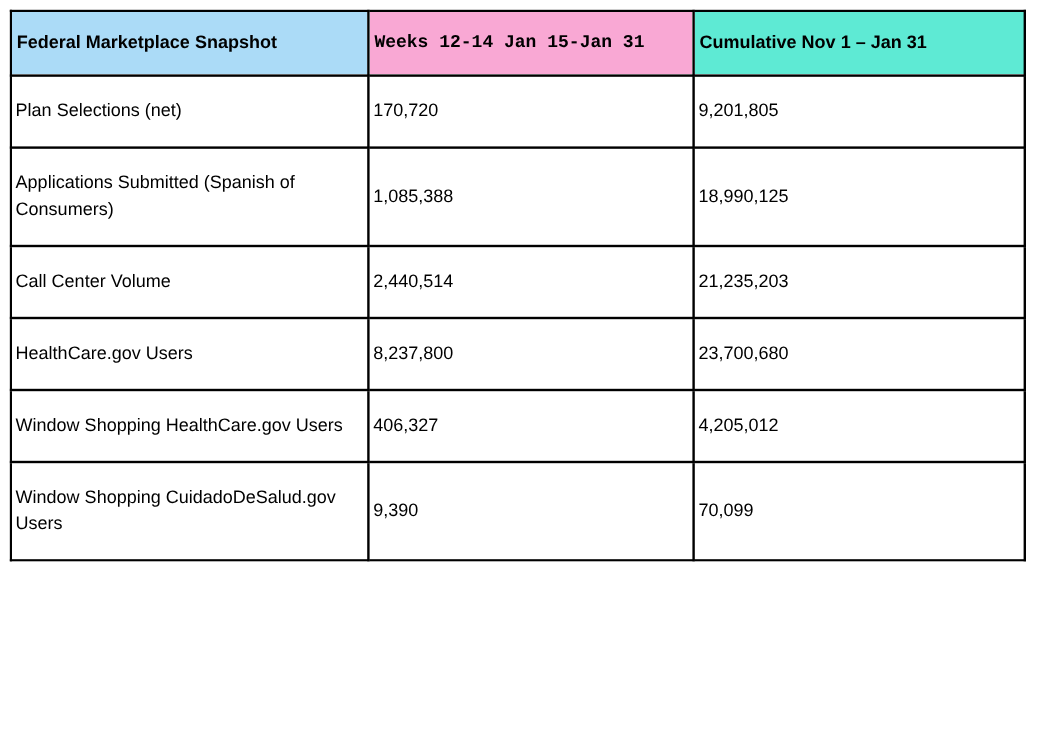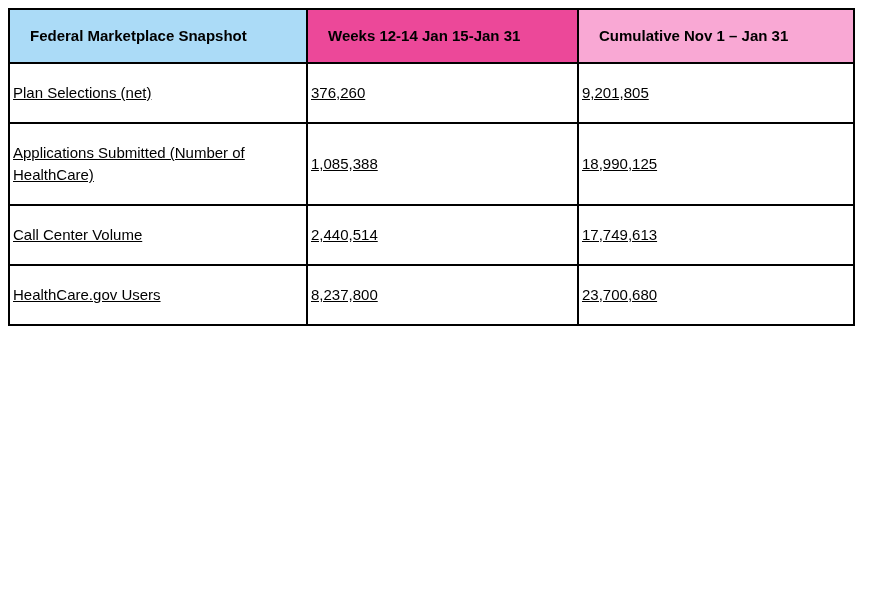--- a/index.html
+++ b/index.html
@@ -23,66 +23,75 @@
     border: 2px solid #000000;
     font-size: 15px;
     line-height: 22px;
     color: #000000;
     text-align: left;
     vertical-align: middle;
     overflow: hidden;
   }
   table.snapshot th {
     font-weight: bold;
-    padding: 15px 4px 15px 20px;
+    padding: 15px 4px 15px 4px;
   }
   table.snapshot td {
     font-weight: normal;
     padding: 18px 0 18px 3px;
-    text-decoration: underline;
   }
 </style>
 </head>
 <body>
 
 <table class="snapshot">
   <colgroup>
     <col class="c1">
       <col class="c2">
       <col class="c3">
   </colgroup>
   <thead>
     <tr>
       <th style="background: rgb(171, 219, 247);">Federal Marketplace Snapshot</th>
-      <th style="background: #ec4899;">Weeks 12-14 Jan 15-Jan 31</th>
-      <th style="background: #f9a8d4;">Cumulative Nov 1 – Jan 31</th>
+      <th style="background: #f9a8d4; font-family: Liberation Mono, monospace;">Weeks 12-14 Jan 15-Jan 31</th>
+      <th style="background: #5eead4;">Cumulative Nov 1 – Jan 31</th>
     </tr>
   </thead>
   <tbody id="table-body">
   <tr>
     <td>Plan Selections (net)</td>
-    <td>376,260</td>
+    <td>170,720</td>
     <td>9,201,805</td>
   </tr>
 
   <tr>
-    <td>Applications Submitted (Number of HealthCare)</td>
+    <td>Applications Submitted (Spanish of Consumers)</td>
     <td>1,085,388</td>
     <td>18,990,125</td>
   </tr>
 
   <tr>
     <td>Call Center Volume</td>
     <td>2,440,514</td>
-    <td>17,749,613</td>
+    <td>21,235,203</td>
   </tr>
 
 
   <tr>
     <td>HealthCare.gov Users</td>
     <td>8,237,800</td>
     <td>23,700,680</td>
   </tr>
 
 
+  <tr>
+    <td>Window Shopping HealthCare.gov Users</td>
+    <td>406,327</td>
+    <td>4,205,012</td>
+  </tr>
 
+  <tr>
+    <td>Window Shopping CuidadoDeSalud.gov Users</td>
+    <td>9,390</td>
+    <td>70,099</td>
+  </tr>
 </tbody>
 </table>
 
 </body></html>

